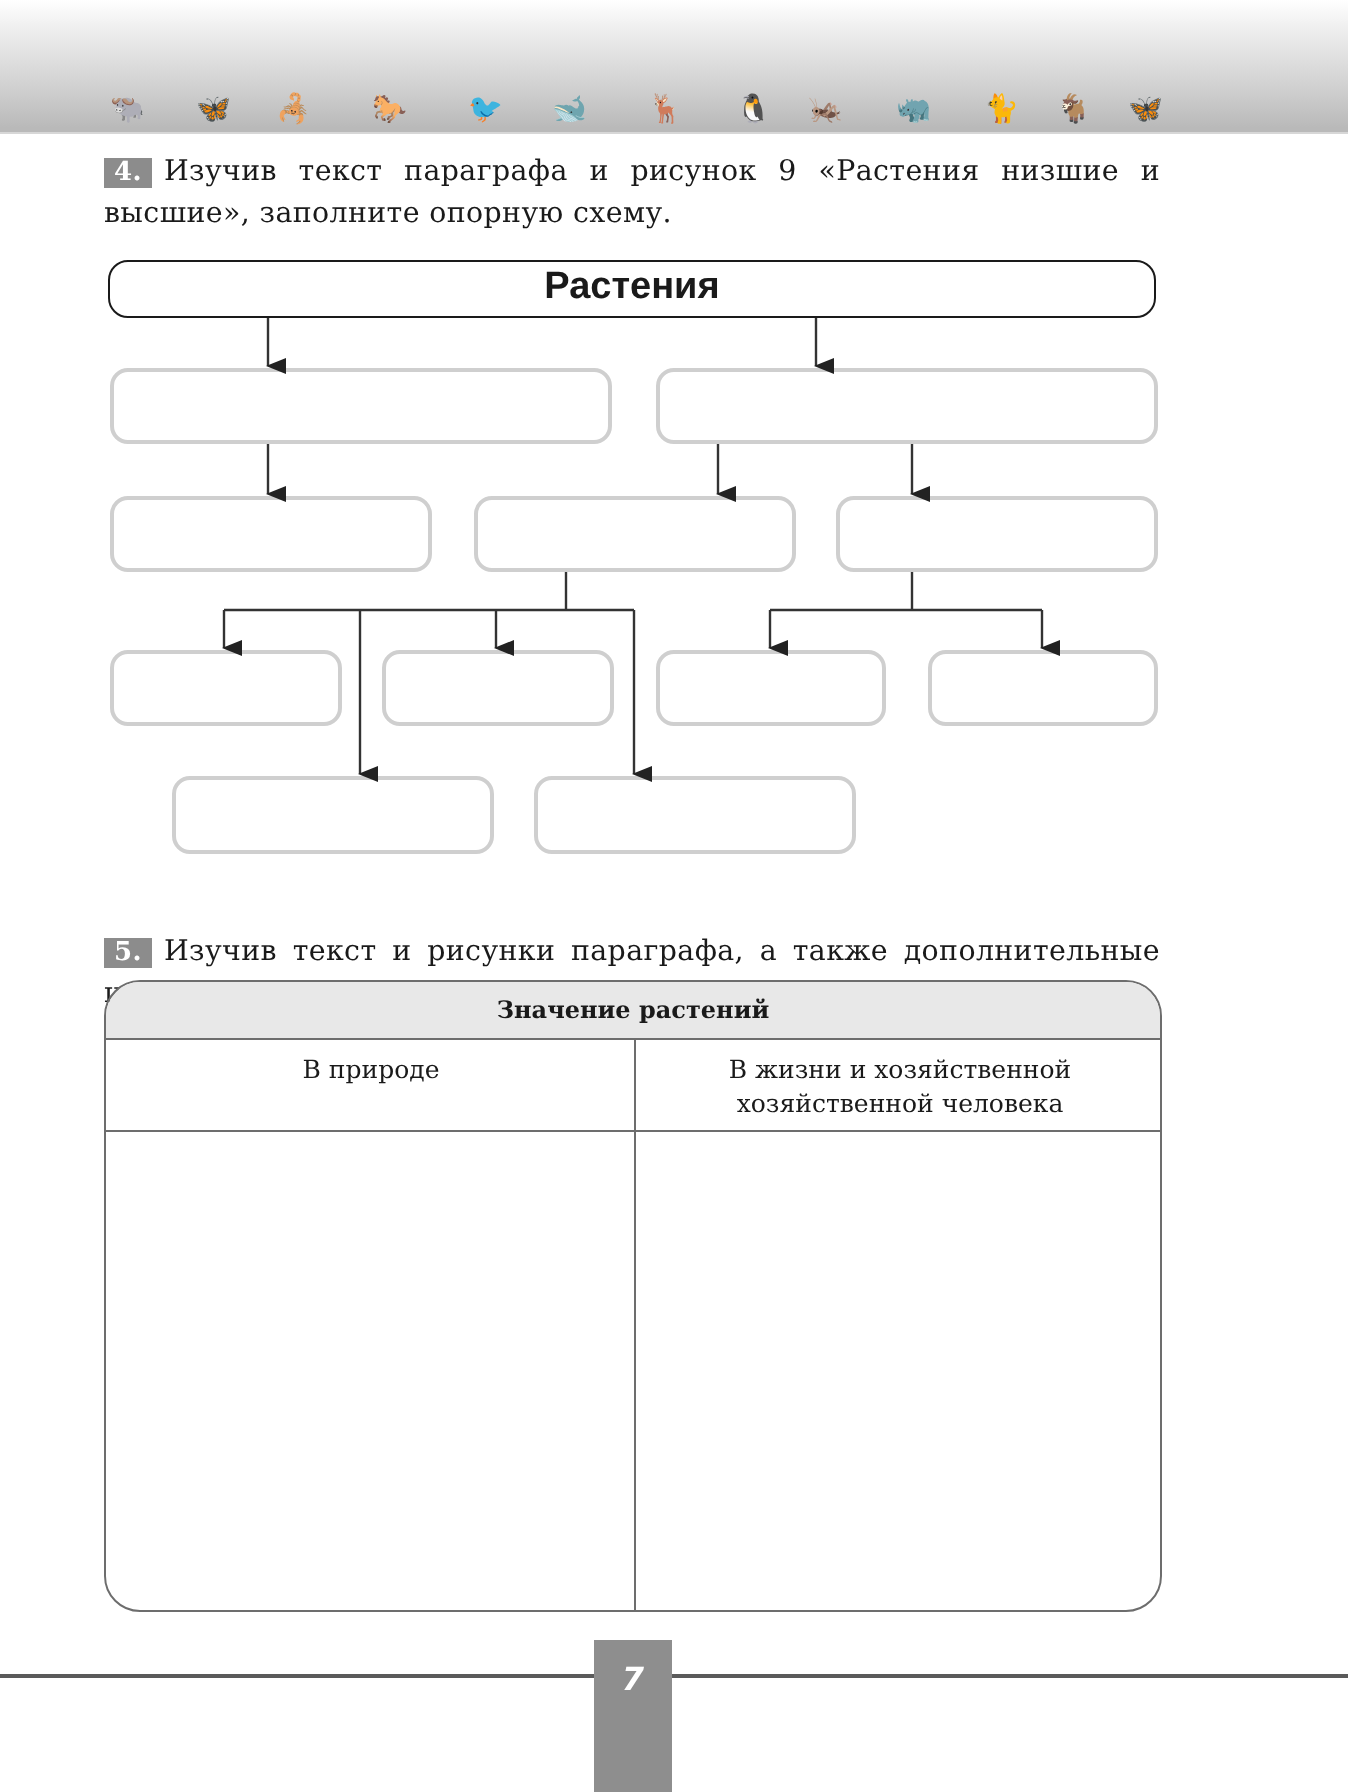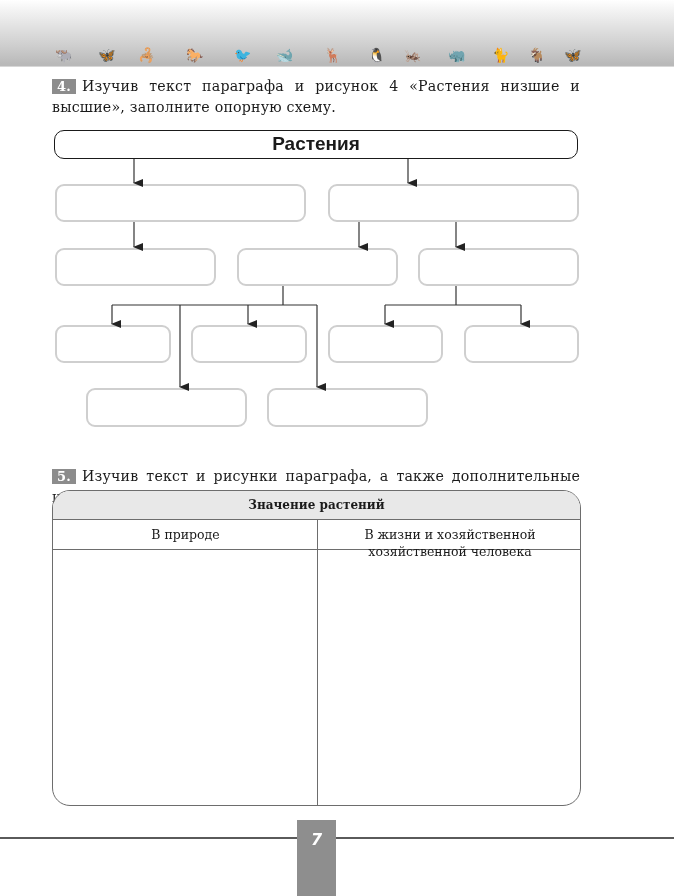--- a/index.html
+++ b/index.html
@@ -41,21 +41,21 @@
   .table {
     position: absolute; left: 52px; top: 490px; width: 529px; height: 316px;
     border: 1.3px solid #6d6d6d; border-radius: 18px; box-sizing: border-box; overflow: hidden; padding-left: 19px;
   }
   .table-title {
     position: absolute; left: 0; top: 0; width: 100%; height: 29px; background: #e8e8e8;
     border-bottom: 1.3px solid #6d6d6d; box-sizing: border-box;
     text-align: center; font-weight: bold; font-size: 12px; line-height: 29px;
   }
   .col-head {
-    position: absolute; top: 29px; height: 30px; box-sizing: border-box;
+    position: absolute; top: 29px; height: 46px; box-sizing: border-box;
     border-bottom: 1.3px solid #6d6d6d; text-align: center; font-size: 12.5px; line-height: 17px;
     padding-top: 6px;
   }
   .col-divider { position: absolute; left: 264px; top: 29px; width: 1.3px; height: 290px; background: #6d6d6d; }
   .cell { position: absolute; top: 75px; height: 240px; }
   .footer-line { position: absolute; left: 0; top: 837px; width: 674px; height: 1.5px; background: #5a5a5a; }
   .page-tab {
     position: absolute; left: 297px; top: 820px; width: 39px; height: 76px; background: #8e8e8e;
     color: #fff; text-align: center; font-family: "DejaVu Sans", sans-serif; font-weight: bold;
     font-style: italic; font-size: 16px; line-height: 40px;
@@ -74,21 +74,21 @@
   <span class="animal" style="left:324px">🦌</span>
   <span class="animal" style="left:368px">🐧</span>
   <span class="animal" style="left:404px">🦗</span>
   <span class="animal" style="left:448px">🦏</span>
   <span class="animal" style="left:492px">🐈</span>
   <span class="animal" style="left:528px">🐐</span>
   <span class="animal" style="left:564px">🦋</span>
 </div>
 
 <div class="task" style="top:76px">
-  <span class="task-num">4.</span><span>Изучив текст параграфа и рисунок 4 «Растения низшие и высшие», заполните опорную схему.</span>
+  <span class="task-num">4.</span><span>Изучив текст параграфа и рисунок 9 «Растения низшие и высшие», заполните опорную схему.</span>
 </div>
 
 <div class="root-box">Растения</div>
 
 <div class="box" style="left:55px; top:184px; width:251px; height:38px;"></div>
 <div class="box" style="left:328px; top:184px; width:251px; height:38px;"></div>
 
 <div class="box" style="left:55px; top:248px; width:161px; height:38px;"></div>
 <div class="box" style="left:237px; top:248px; width:161px; height:38px;"></div>
 <div class="box" style="left:418px; top:248px; width:161px; height:38px;"></div>

